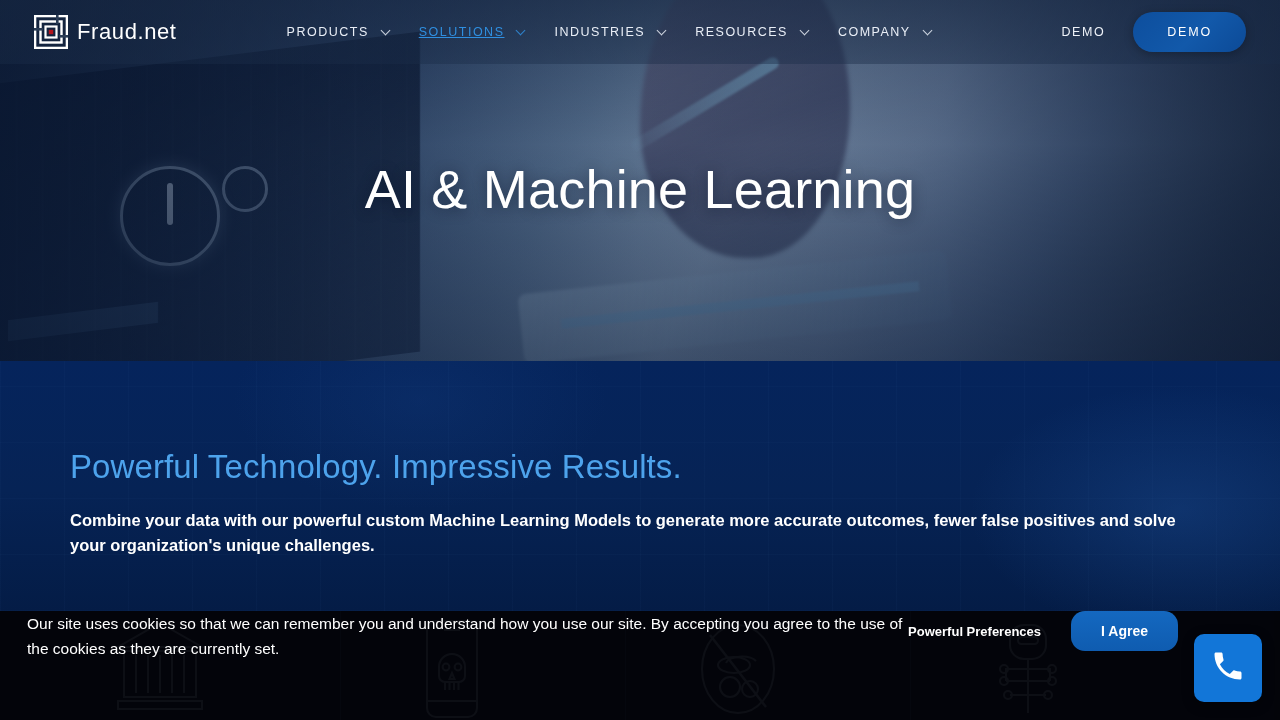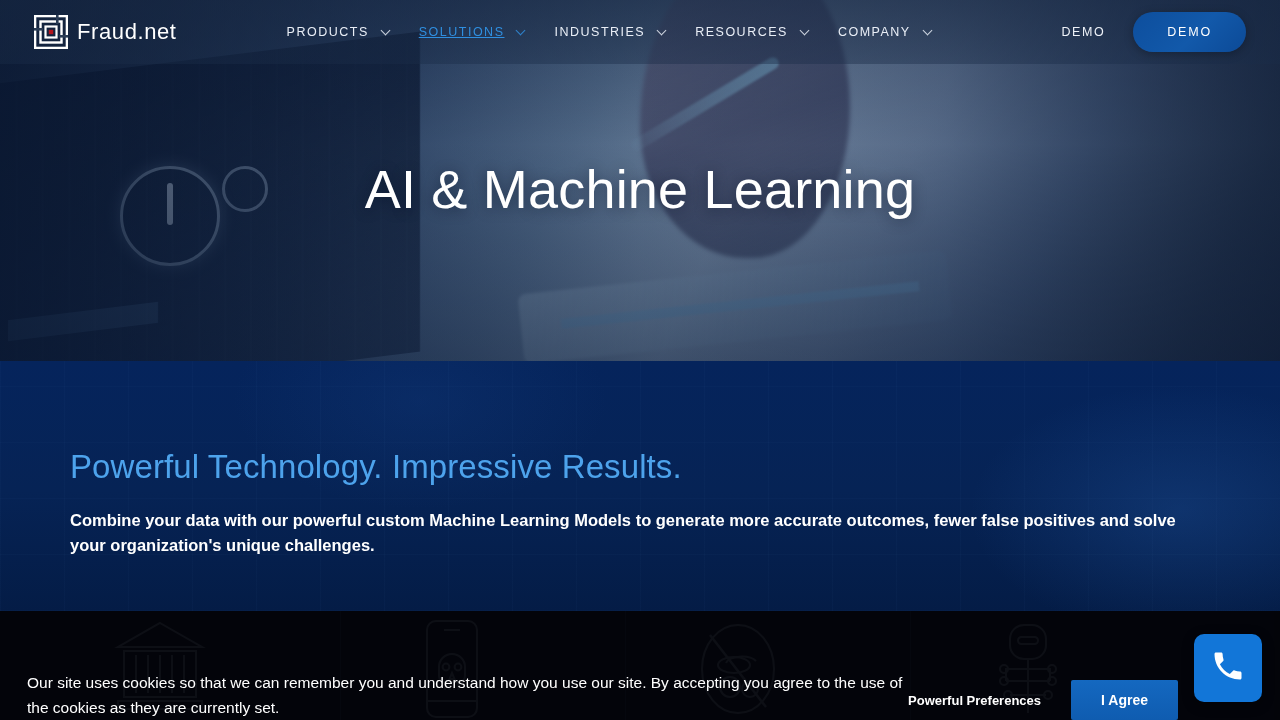--- a/index.html
+++ b/index.html
@@ -353,21 +353,21 @@
   .icon-cell svg { display: block; }
 
   
   .cookie-bar {
     position: absolute;
     left: 0; bottom: 0;
     width: 1274px;
     height: 109px;
     background: rgba(4,5,11,0.84);
     display: flex;
-    align-items: flex-end;
+    align-items: flex-start;
     z-index: 50;
   }
   .cookie-text {
     margin-left: 27px;
     width: 880px;
     color: #ffffff;
     font-size: 15.5px;
     line-height: 1.62;
     font-weight: 400;
   }
@@ -384,21 +384,21 @@
     font-weight: 700;
     cursor: pointer;
     white-space: nowrap;
   }
   .agree-btn {
     background: linear-gradient(180deg, #1468c0 0%, #0f5cb0 100%);
     color: #ffffff;
     font-size: 14px;
     font-weight: 700;
     border: none;
-    border-radius: 2px;
+    border-radius: 14px;
     padding: 12px 30px;
     cursor: pointer;
     font-family: inherit;
     white-space: nowrap;
   }
 
   
   .call-fab {
     position: absolute;
     right: 18px; bottom: 18px;

